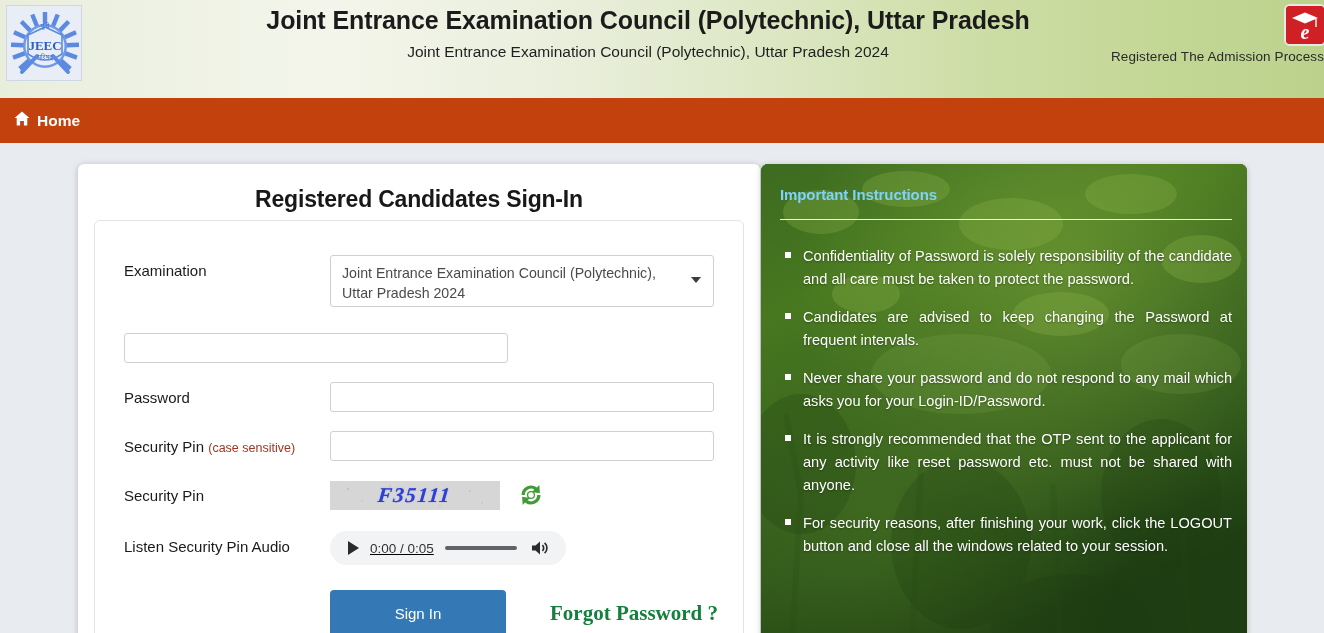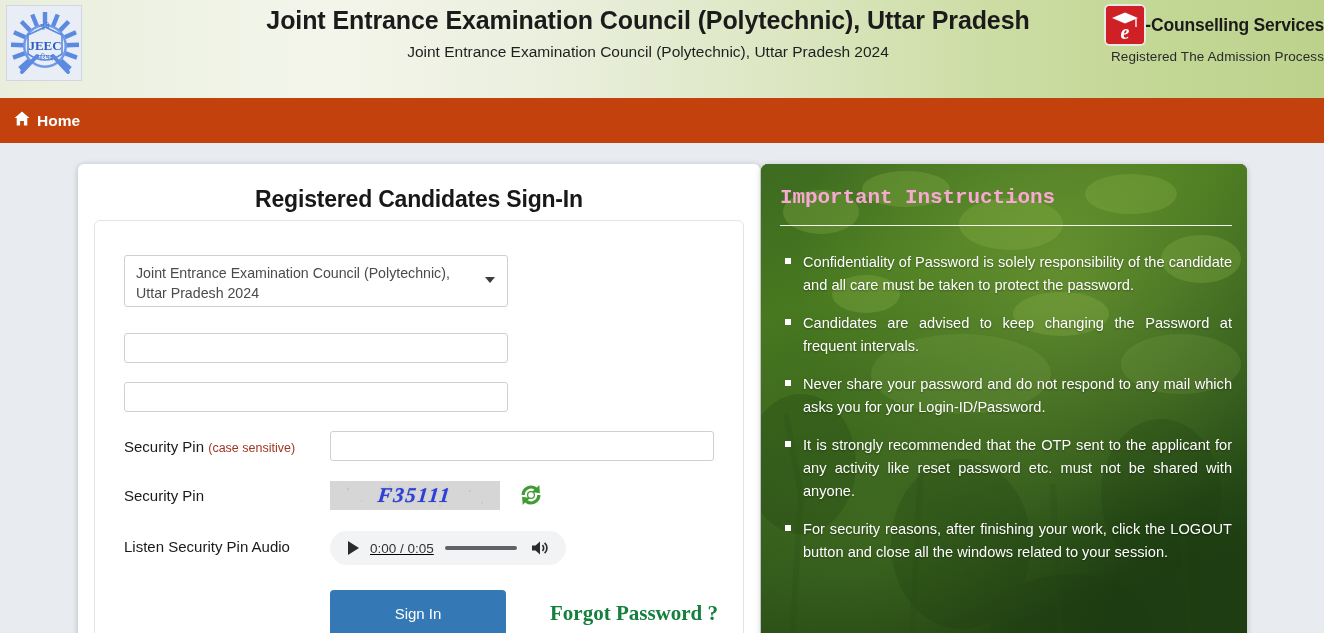--- a/index.html
+++ b/index.html
@@ -187,23 +187,22 @@
   .instr-card {
     position: absolute; left: 761px; top: 21px;
     width: 486px; height: 490px;
     border-radius: 7px; overflow: hidden;
     box-shadow: 0 1px 6px rgba(0,0,0,0.2);
     background: #2f5a1e;
   }
   .instr-bg { position: absolute; inset: 0; }
   .instr-inner { position: relative; padding: 22px 16px 0 19px; }
   .instr-title {
-    font-size: 21px; font-weight: bold; color: #f9a8d4;
+    font-size: 15px; font-weight: bold; color: #7dd3fc;
     letter-spacing: -0.1px;
-    font-family: Liberation Mono, monospace;
   }
   .instr-rule {
     margin-top: 16px; height: 1px; background: #ffffff; opacity: .92;
     width: 452px;
   }
   .instr-list { margin-top: 25px; list-style: none; }
   .instr-item {
     position: relative;
     color: #ffffff; font-size: 14.6px; line-height: 23px;
     text-align: justify;
@@ -261,21 +260,20 @@
   <div class="logo-ecs">
     <div class="ecs-top">
       <div class="ecs-mark">
         <svg width="38" height="38" viewBox="0 0 38 38" aria-hidden="true">
           <rect width="38" height="38" rx="4" fill="#cf2026"></rect>
           <path d="M6 12 L19 6.5 L32 12 L19 17.5 Z" fill="#ffffff"></path>
           <path d="M30 13 L30 21" stroke="#ffffff" stroke-width="1.4" fill="none"></path>
           <text x="19" y="33" font-family="Liberation Serif, serif" font-style="italic" font-weight="bold" font-size="20" fill="#ffffff" text-anchor="middle">e</text>
         </svg>
       </div>
-      <span class="ecs-name">-Counselling Services</span>
     </div>
     <div class="ecs-tag">Registered The Admission Process</div>
   </div>
 </div>
 
 <div class="navbar">
   <div class="nav-item">
     <span class="home-ic">
       <svg width="16" height="15" viewBox="0 0 16 15" aria-hidden="true">
         <path d="M8 0.6 L15.4 7 L13.3 7 L13.3 14.4 L9.9 14.4 L9.9 10 L6.1 10 L6.1 14.4 L2.7 14.4 L2.7 7 L0.6 7 Z" fill="#ffffff"></path>
@@ -286,35 +284,37 @@
 </div>
 
 <div class="page">
 
   <div class="login-card">
     <div class="card-title">Registered Candidates Sign-In</div>
 
     <div class="form-panel">
 
       <div class="frow" style="padding-top:34px;">
+        <div class="flabel">Examination</div>
         <div class="fcontrol">
           <div class="select-box">
             <span>Joint Entrance Examination Council (Polytechnic), Uttar Pradesh 2024</span>
             <span class="caret"></span>
           </div>
         </div>
       </div>
 
       <div class="frow" style="padding-top:26px;">
         <div class="fcontrol">
           <input class="txt-input" type="text" placeholder="" style="">
         </div>
       </div>
 
       <div class="frow" style="padding-top:19px;">
+        <div class="flabel">Password</div>
         <div class="fcontrol">
           <input class="txt-input" type="password" placeholder="" style="">
         </div>
       </div>
 
       <div class="frow" style="padding-top:19px;">
         <div class="flabel">
           <span>Security Pin</span>
           <span class="case-note">(case sensitive)</span>
         </div>

